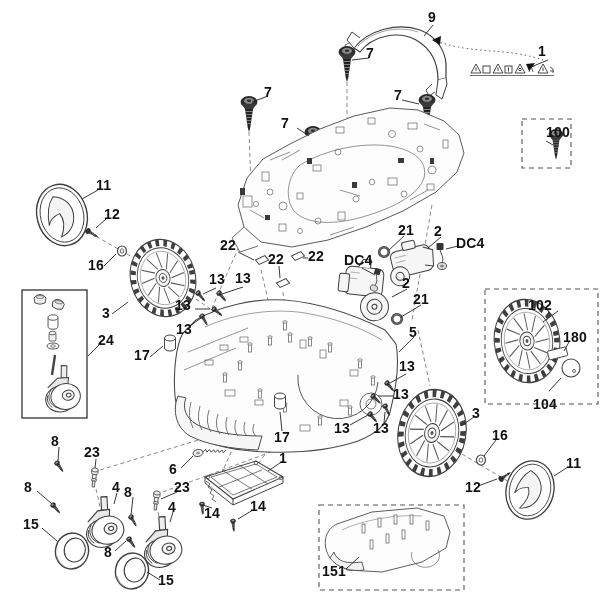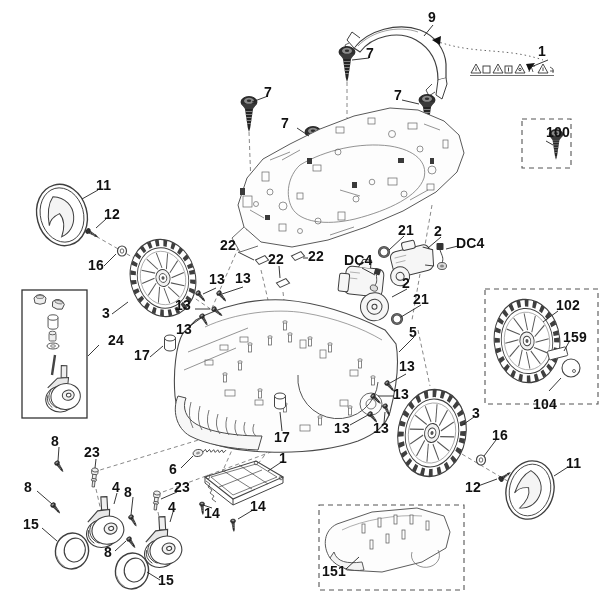--- a/index.html
+++ b/index.html
@@ -447,21 +447,21 @@
 <span class="lbl" style="left:538px;top:44px">1</span>
 <span class="lbl" style="left:366px;top:46px">7</span>
 <span class="lbl" style="left:264px;top:85px">7</span>
 <span class="lbl" style="left:281px;top:116px">7</span>
 <span class="lbl" style="left:394px;top:88px">7</span>
 <span class="lbl" style="left:546px;top:125px">100</span>
 <span class="lbl" style="left:96px;top:178px">11</span>
 <span class="lbl" style="left:104px;top:207px">12</span>
 <span class="lbl" style="left:88px;top:258px">16</span>
 <span class="lbl" style="left:102px;top:306px">3</span>
-<span class="lbl" style="left:108px;top:333px">24</span>
+<span class="lbl" style="left:98px;top:333px">24</span>
 <span class="lbl" style="left:220px;top:238px">22</span>
 <span class="lbl" style="left:268px;top:252px">22</span>
 <span class="lbl" style="left:308px;top:249px">22</span>
 <span class="lbl" style="left:398px;top:223px">21</span>
 <span class="lbl" style="left:434px;top:224px">2</span>
 <span class="lbl" style="left:456px;top:236px">DC4</span>
 <span class="lbl" style="left:344px;top:253px">DC4</span>
 <span class="lbl" style="left:402px;top:276px">2</span>
 <span class="lbl" style="left:413px;top:292px">21</span>
 <span class="lbl" style="left:409px;top:325px">5</span>
@@ -483,21 +483,21 @@
 <span class="lbl" style="left:250px;top:499px">14</span>
 <span class="lbl" style="left:112px;top:480px">4</span>
 <span class="lbl" style="left:168px;top:500px">4</span>
 <span class="lbl" style="left:51px;top:434px">8</span>
 <span class="lbl" style="left:24px;top:480px">8</span>
 <span class="lbl" style="left:124px;top:485px">8</span>
 <span class="lbl" style="left:104px;top:545px">8</span>
 <span class="lbl" style="left:23px;top:517px">15</span>
 <span class="lbl" style="left:158px;top:573px">15</span>
 <span class="lbl" style="left:322px;top:564px">151</span>
-<span class="lbl" style="left:556px;top:298px">102</span>
-<span class="lbl" style="left:563px;top:330px">159</span>
+<span class="lbl" style="left:528px;top:298px">102</span>
+<span class="lbl" style="left:563px;top:330px">180</span>
 <span class="lbl" style="left:533px;top:397px">104</span>
 <span class="lbl" style="left:472px;top:406px">3</span>
 <span class="lbl" style="left:492px;top:428px">16</span>
 <span class="lbl" style="left:465px;top:480px">12</span>
 <span class="lbl" style="left:566px;top:456px">11</span>
 
 </div>
 
 </body></html>

